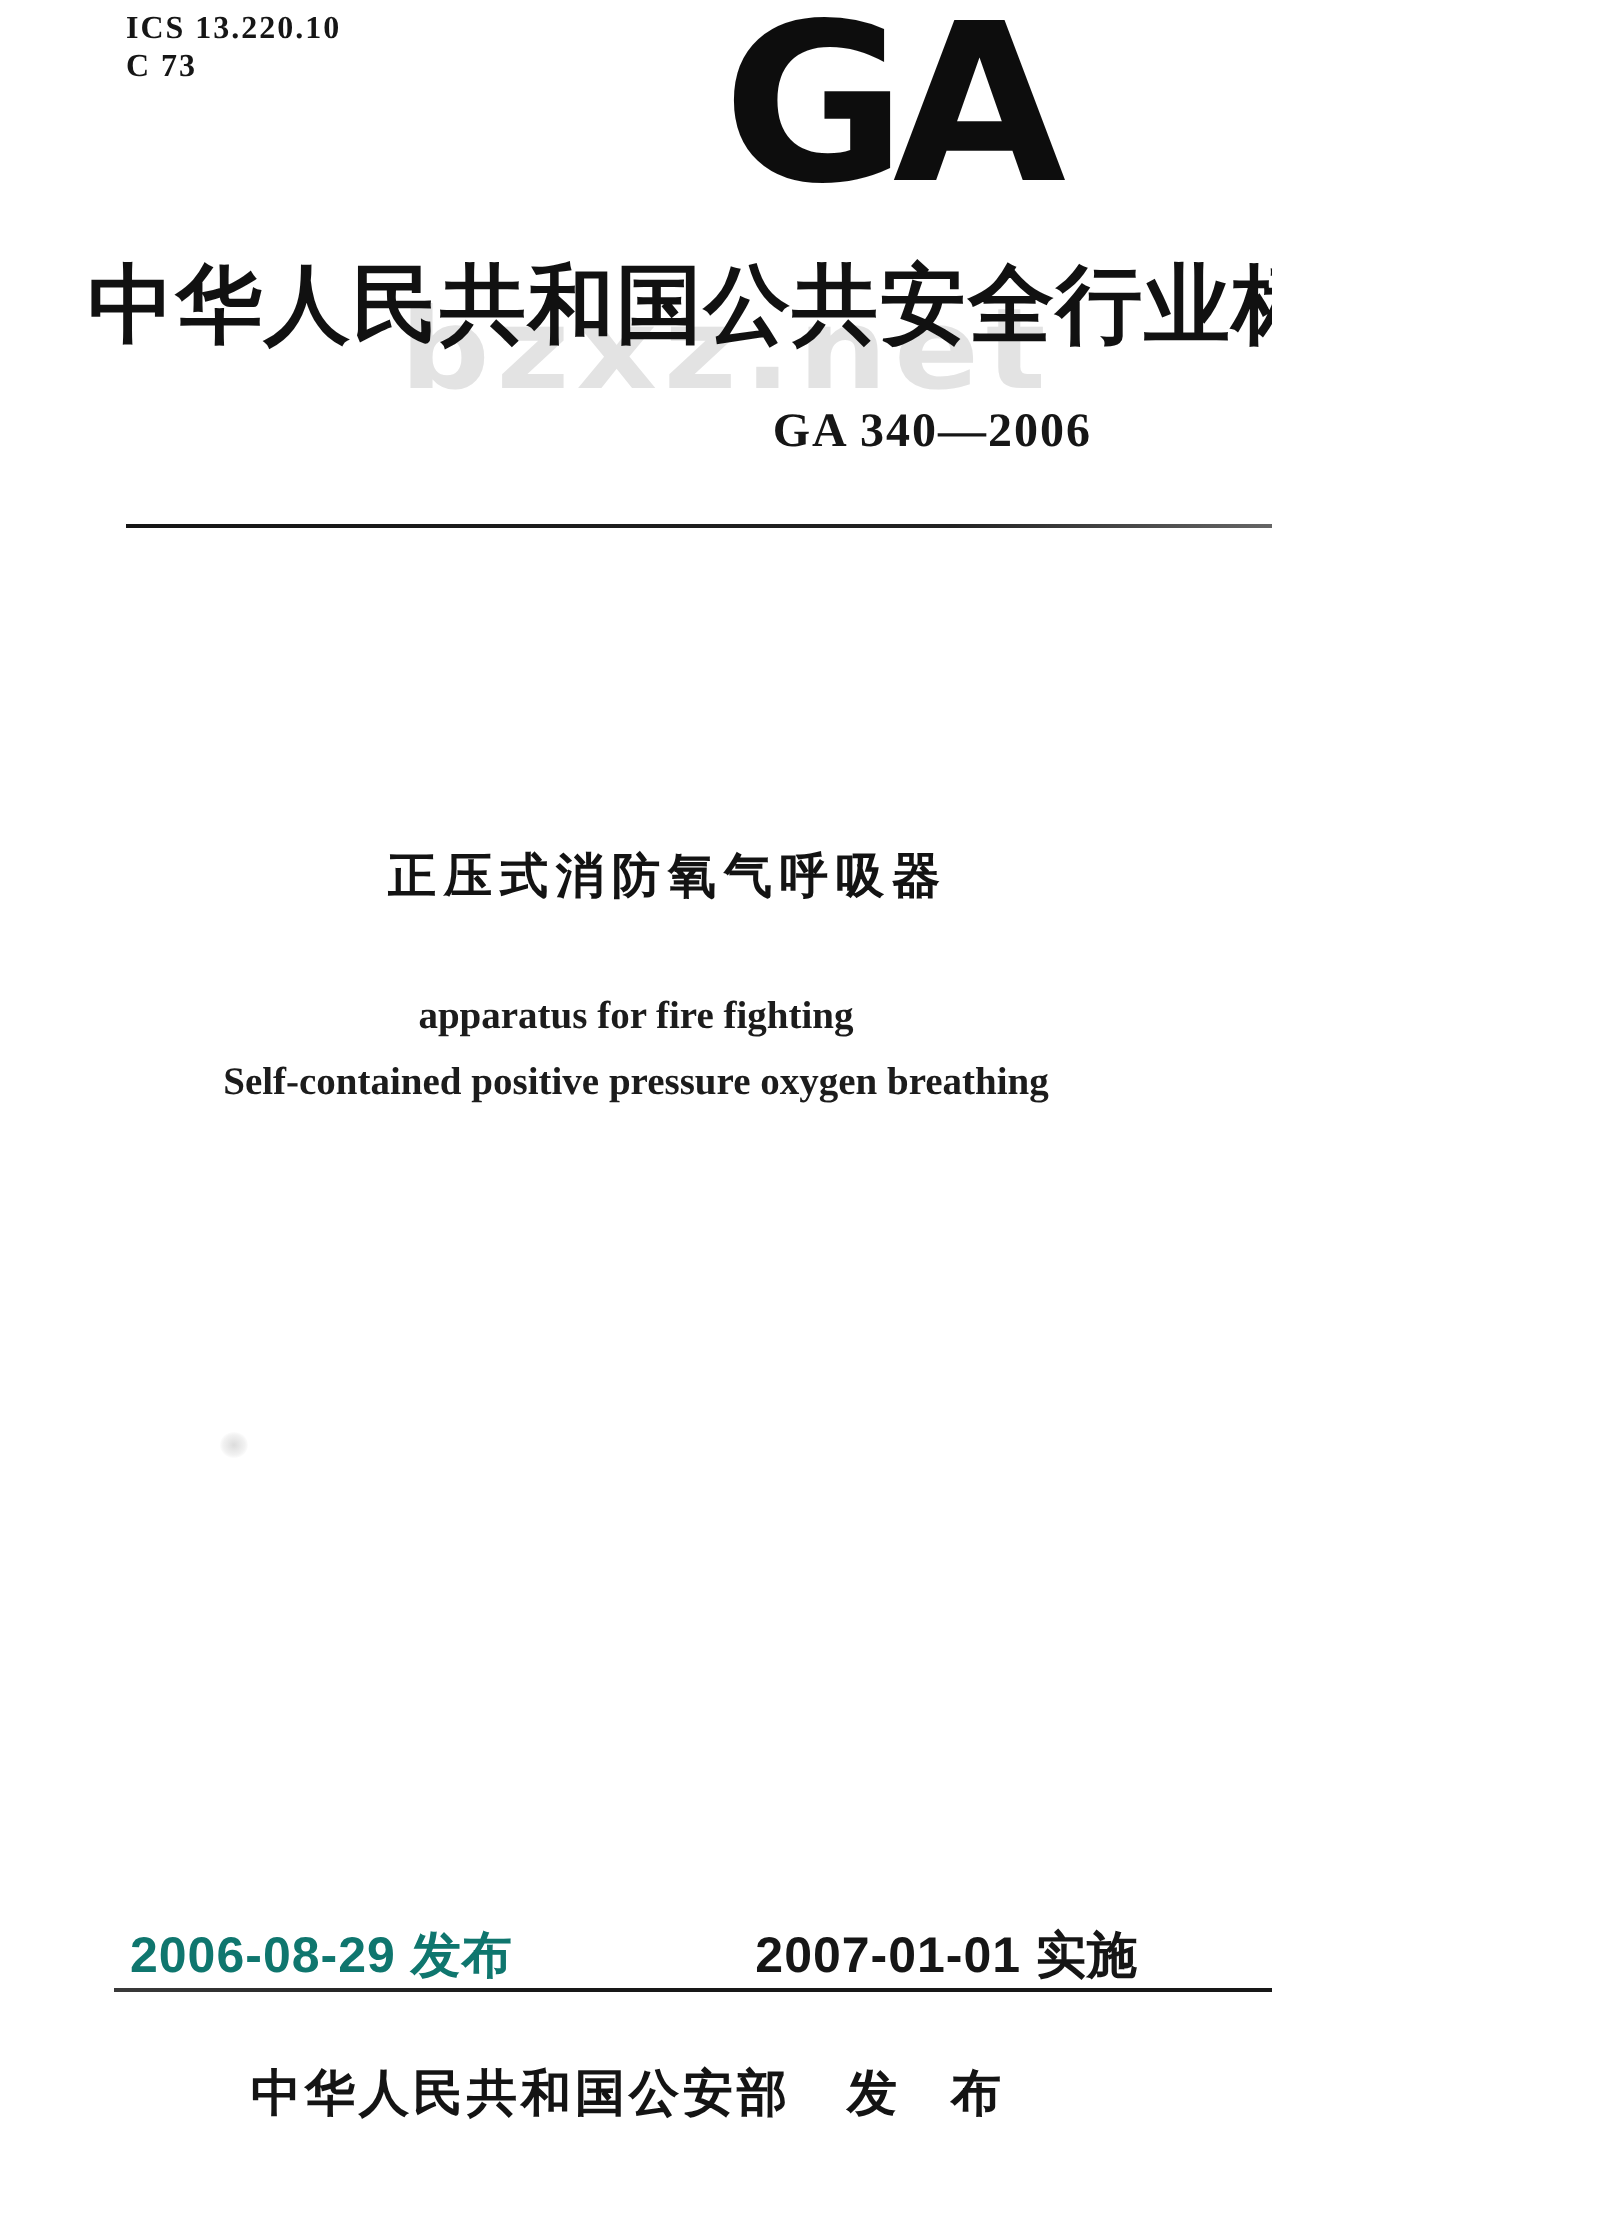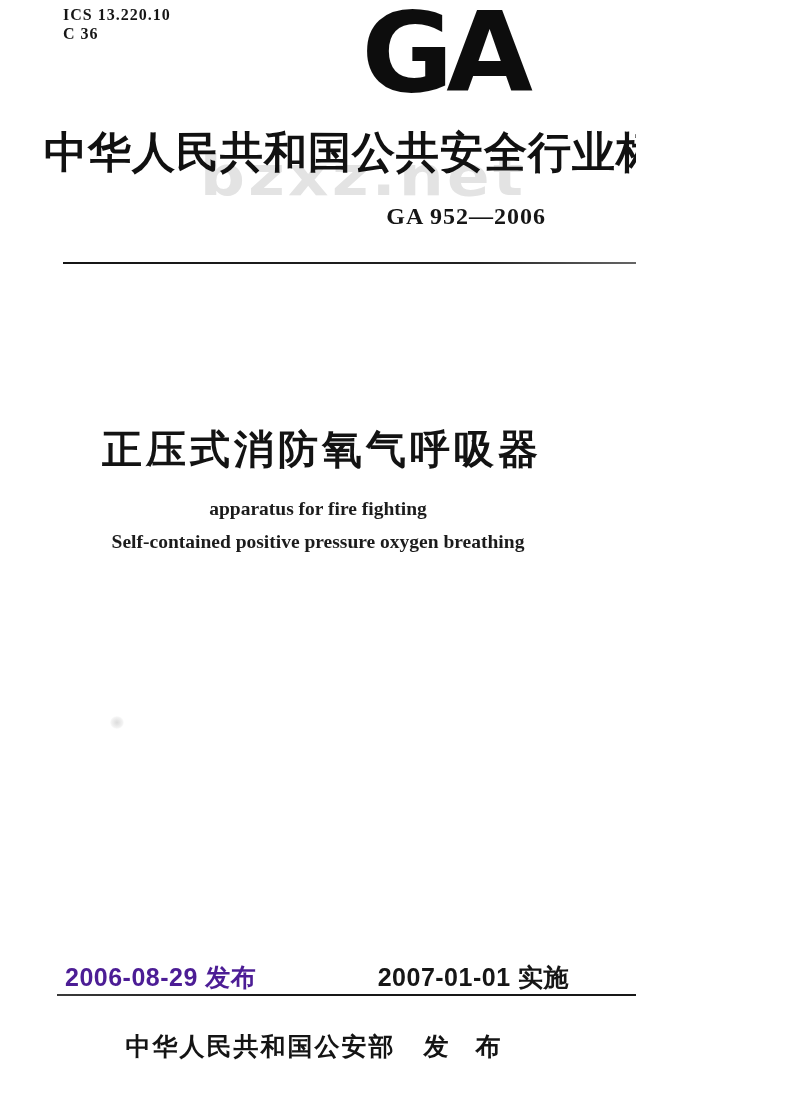--- a/index.html
+++ b/index.html
@@ -95,26 +95,26 @@
     left: 63px;
     top: 262px;
     width: 665px;
     height: 2px;
     background: linear-gradient(to right, #151515 0%, #222 62%, #555 80%, #8a8a8a 100%);
   }
 
   
   .main-title {
     position: absolute;
-    left: 4px;
+    left: 16px;
     top: 422px;
     width: 100%;
     text-align: center;
     font-weight: bold;
-    font-size: 40px;
+    font-size: 24px;
     letter-spacing: 4px;
     color: #131313;
     white-space: nowrap;
   }
 
   .en-title {
     position: absolute;
     left: 0;
     top: 492px;
     width: 100%;
@@ -138,21 +138,21 @@
   }
 
   
   .date-issue {
     position: absolute;
     left: 65px;
     top: 961px;
     font-weight: bold;
     font-size: 25px;
     letter-spacing: 0.5px;
-    color: #4c1d95;
+    color: #0f766e;
     white-space: nowrap;
   }
   .date-impl {
     position: absolute;
     right: 67px;
     top: 961px;
     font-weight: bold;
     font-size: 25px;
     letter-spacing: 0.5px;
     color: #161616;
@@ -189,30 +189,30 @@
     letter-spacing: 10px;
   }
 </style>
 </head>
 <body>
 
 <div class="page">
 
   <div class="ics-block">
     <div>ICS 13.220.10</div>
-    <div>C 36</div>
+    <div>C 73</div>
   </div>
 
   <div class="ga-logo">GA</div>
 
   <div class="watermark">bzxz.net</div>
 
   <div class="class-title">中华人民共和国公共安全行业标准</div>
 
-  <div class="std-number">GA 952—2006</div>
+  <div class="std-number">GA 340—2006</div>
 
   <div class="rule-top"></div>
 
   <div class="main-title">正压式消防氧气呼吸器</div>
 
   <div class="en-title">
     <div>apparatus for fire fighting</div>
     <div>Self-contained positive pressure oxygen breathing</div>
   </div>
 

